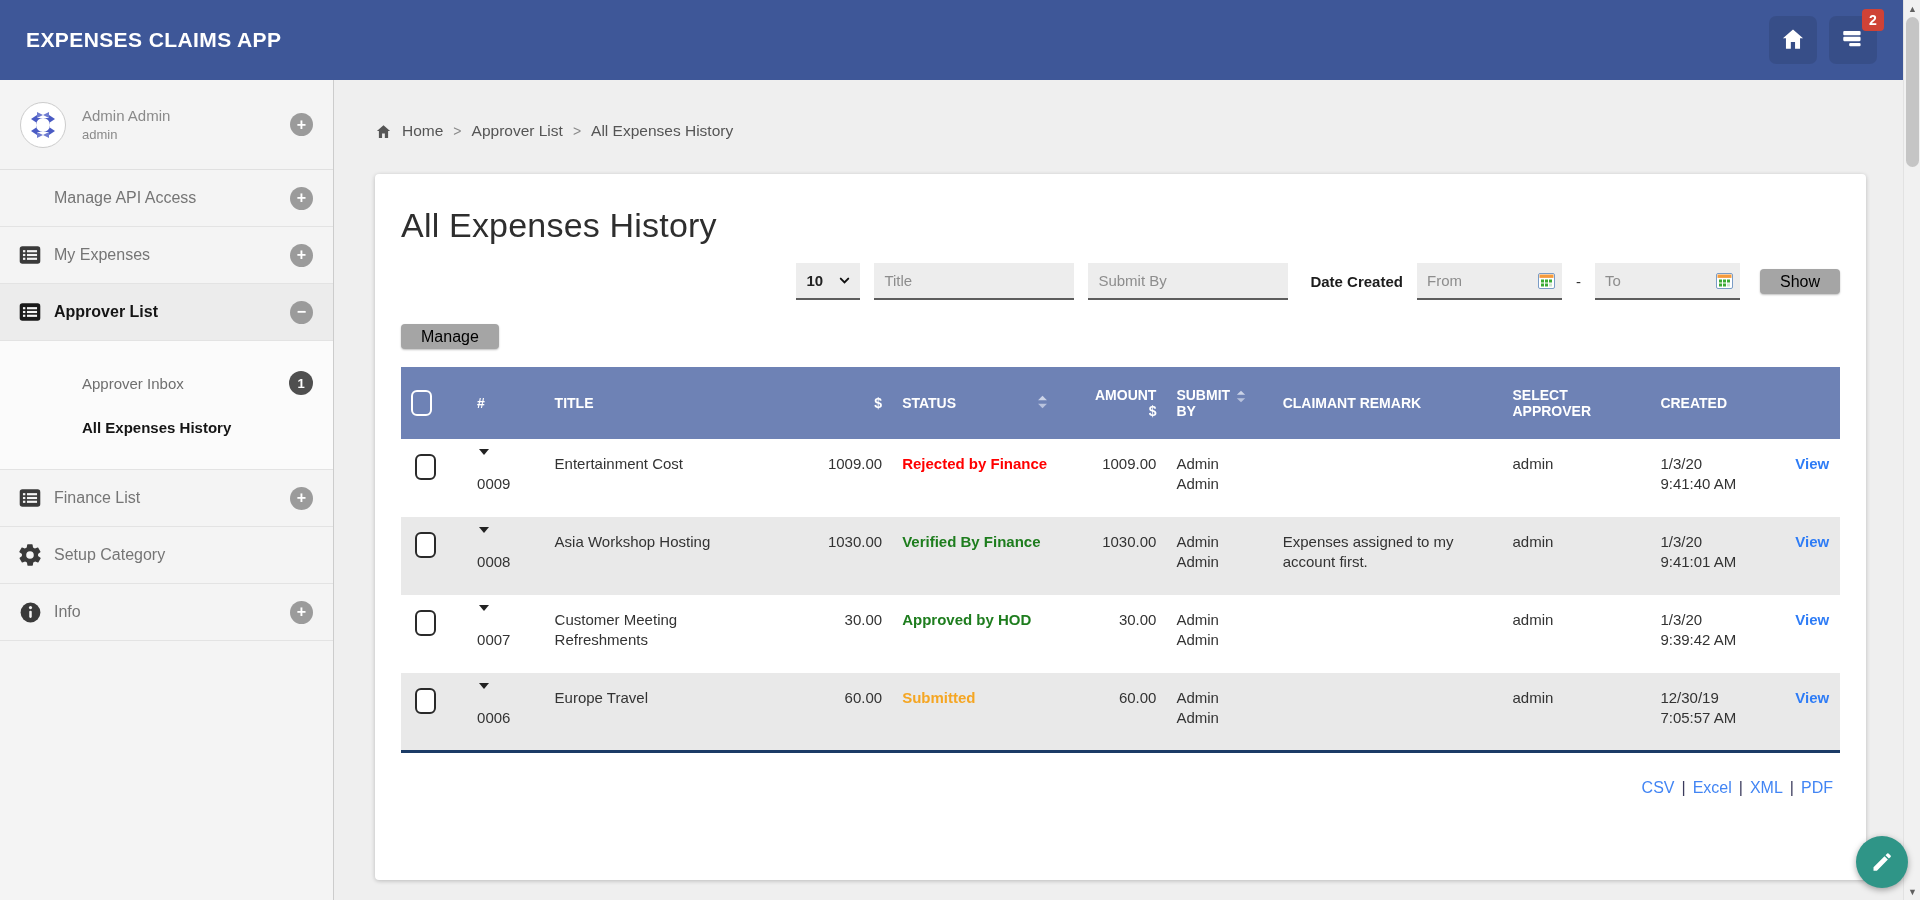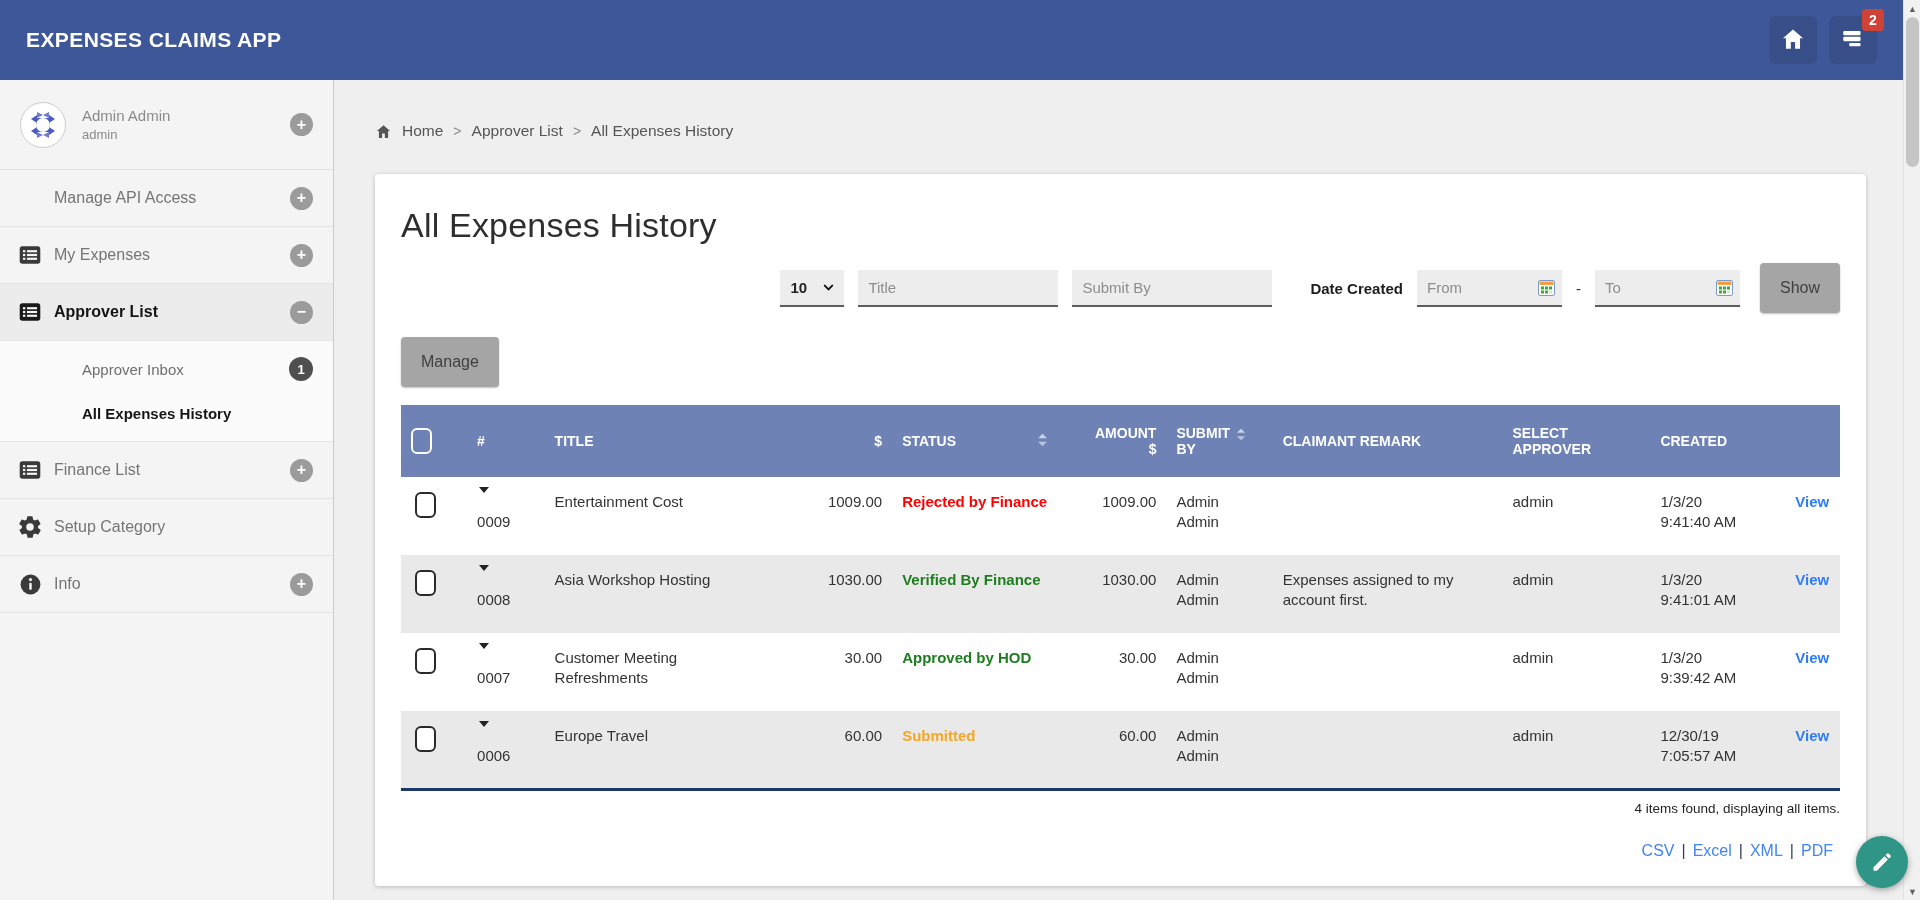--- a/index.html
+++ b/index.html
@@ -35,21 +35,21 @@
   .circle-btn { margin-left:auto; width:23px; height:23px; border-radius:50%; background:#9b9b9b; color:#fff;
                 font-size:16px; font-weight:700; display:flex; align-items:center; justify-content:center;
                 line-height:1; cursor:pointer; flex:none; }
   .side-item { height:57px; display:flex; align-items:center; padding:0 20px 0 16px; border-bottom:1px solid #e3e3e3;
                cursor:pointer; }
   .side-item .si-icon { width:28px; display:flex; justify-content:center; margin-right:10px; flex:none; }
   .side-item .si-label { font-size:16px; color:#757575; }
   .side-item.no-icon { padding-left:54px; }
   .side-item.active { background:#ececec; }
   .side-item.active .si-label { font-weight:700; color:#151515; }
-  .submenu { background:#fbfbfb; border-bottom:1px solid #e3e3e3; padding:6px 0; }
+  .submenu { background:#fbfbfb; border-bottom:1px solid #e3e3e3; padding:20px 0; }
   .sub-item { height:44px; display:flex; align-items:center; padding:0 20px 0 82px; cursor:pointer; }
   .sub-item .si-label { font-size:15px; color:#6f6f6f; }
   .sub-item.active .si-label { font-weight:700; color:#151515; }
   .count-badge { margin-left:auto; width:24px; height:24px; border-radius:50%; background:#4f4f4f; color:#fff;
                  font-size:13px; font-weight:700; display:flex; align-items:center; justify-content:center; }
 
   
   .main { position:absolute; top:80px; left:334px; width:1569px; height:820px; padding:42px 37px 0 41px; }
   .breadcrumb { display:flex; align-items:center; gap:10px; font-size:15.5px; color:#555; }
   .breadcrumb a { color:#555; text-decoration:none; cursor:pointer; }
@@ -62,26 +62,26 @@
   
   .filter-row { display:flex; align-items:center; justify-content:flex-end; gap:14px; margin-top:18px; font-size:15px; }
   .ctl { height:37px; background:#ededed; border:none; border-bottom:2px solid #5d5d5d; font-size:15px;
          color:#333; padding:0 10px; font-family:inherit; }
   .ctl::placeholder { color:#8d8d8d; }
   .fake-select { width:64px; height:37px; background:#ededed; border-bottom:2px solid #5d5d5d; display:flex;
                  align-items:center; justify-content:space-between; padding:0 8px 0 10px; cursor:pointer;font-weight:bold; }
   .fake-select span { font-size:15px; color:#222; }
   .in-title { width:200px; }
   .in-submit { width:200px; }
-  .date-label { font-weight:700; color:#1c1c1c; margin-left:24px; }
+  .date-label { font-weight:700; color:#1c1c1c; margin-left:8px; }
   .date-wrap { position:relative; }
   .date-wrap .ctl { width:145px; padding-right:30px; }
   .cal-icon { position:absolute; right:7px; top:10px; cursor:pointer; }
   .dash { color:#333; }
-  .btn-gray { height:50px; border:none; border-radius:4px; background:#a5a5a5; color:#404040; font-size:16px;
+  .btn-gray { height:25px; border:none; border-radius:4px; background:#a5a5a5; color:#000000; font-size:16px;
               padding:0 20px; cursor:pointer; font-family:inherit; }
   .show-btn { margin-left:6px; box-shadow:0 1px 2px rgba(0,0,0,.25); }
   .delete-btn { margin:24px 0 18px 0; box-shadow:0 1px 2px rgba(0,0,0,.25); }
 
   
   table { width:100%; border-collapse:collapse; table-layout:fixed; border-bottom:3px solid #1b3b66; }
   col.c-check{width:4.6%} col.c-num{width:5.4%} col.c-title{width:16.4%} col.c-dollar{width:7.8%}
   col.c-status{width:11.9%} col.c-amount{width:7.2%} col.c-submit{width:7.4%} col.c-remark{width:16%}
   col.c-approver{width:10.3%} col.c-created{width:9.4%} col.c-view{width:3.8%}
   thead tr { height:72px; }
@@ -449,21 +449,20 @@
           <td>admin</td>
           <td>
             <div>12/30/19</div>
               <div>7:05:57 AM</div>
             </td>
           <td><a class="view-link" style="color: rgb(46, 124, 246);">View</a></td>
         </tr>
       </tbody>
     </table>
 
-    <div class="items-found">4 items found, displaying all items.</div>
 
     <div class="export-row" style="color: rgb(66, 133, 244);">
       <a>CSV</a><span class="sep">|</span><a>Excel</a><span class="sep">|</span><a>XML</a><span class="sep">|</span><a>PDF</a>
     </div>
   </section>
 </main>
 
 <button class="fab" style="background-color: rgb(47, 149, 135);">
   <span style="display:flex;">
     <svg width="24" height="24" viewBox="0 0 24 24">

